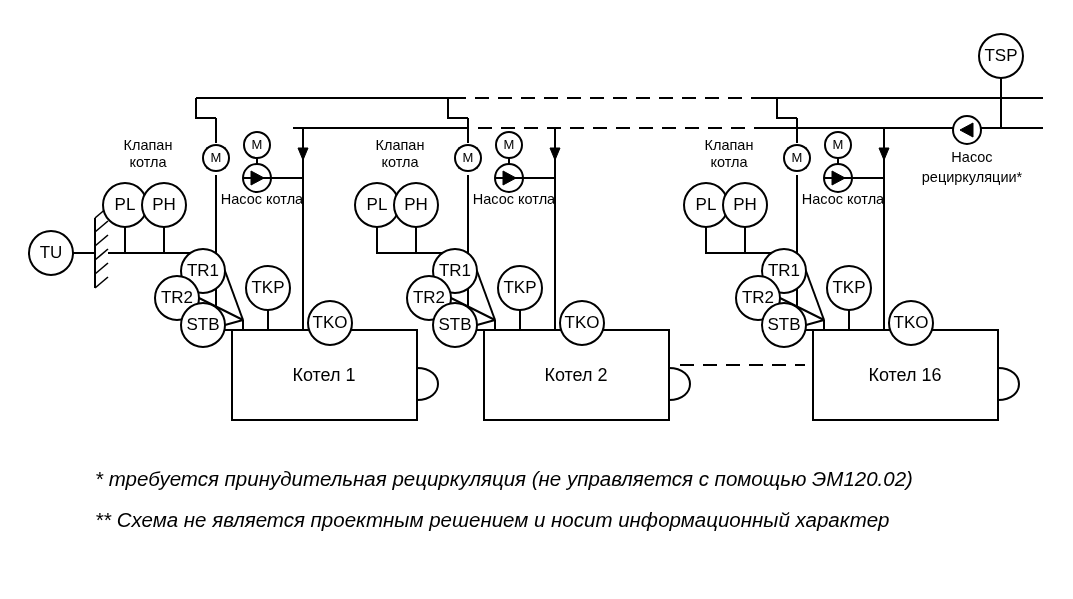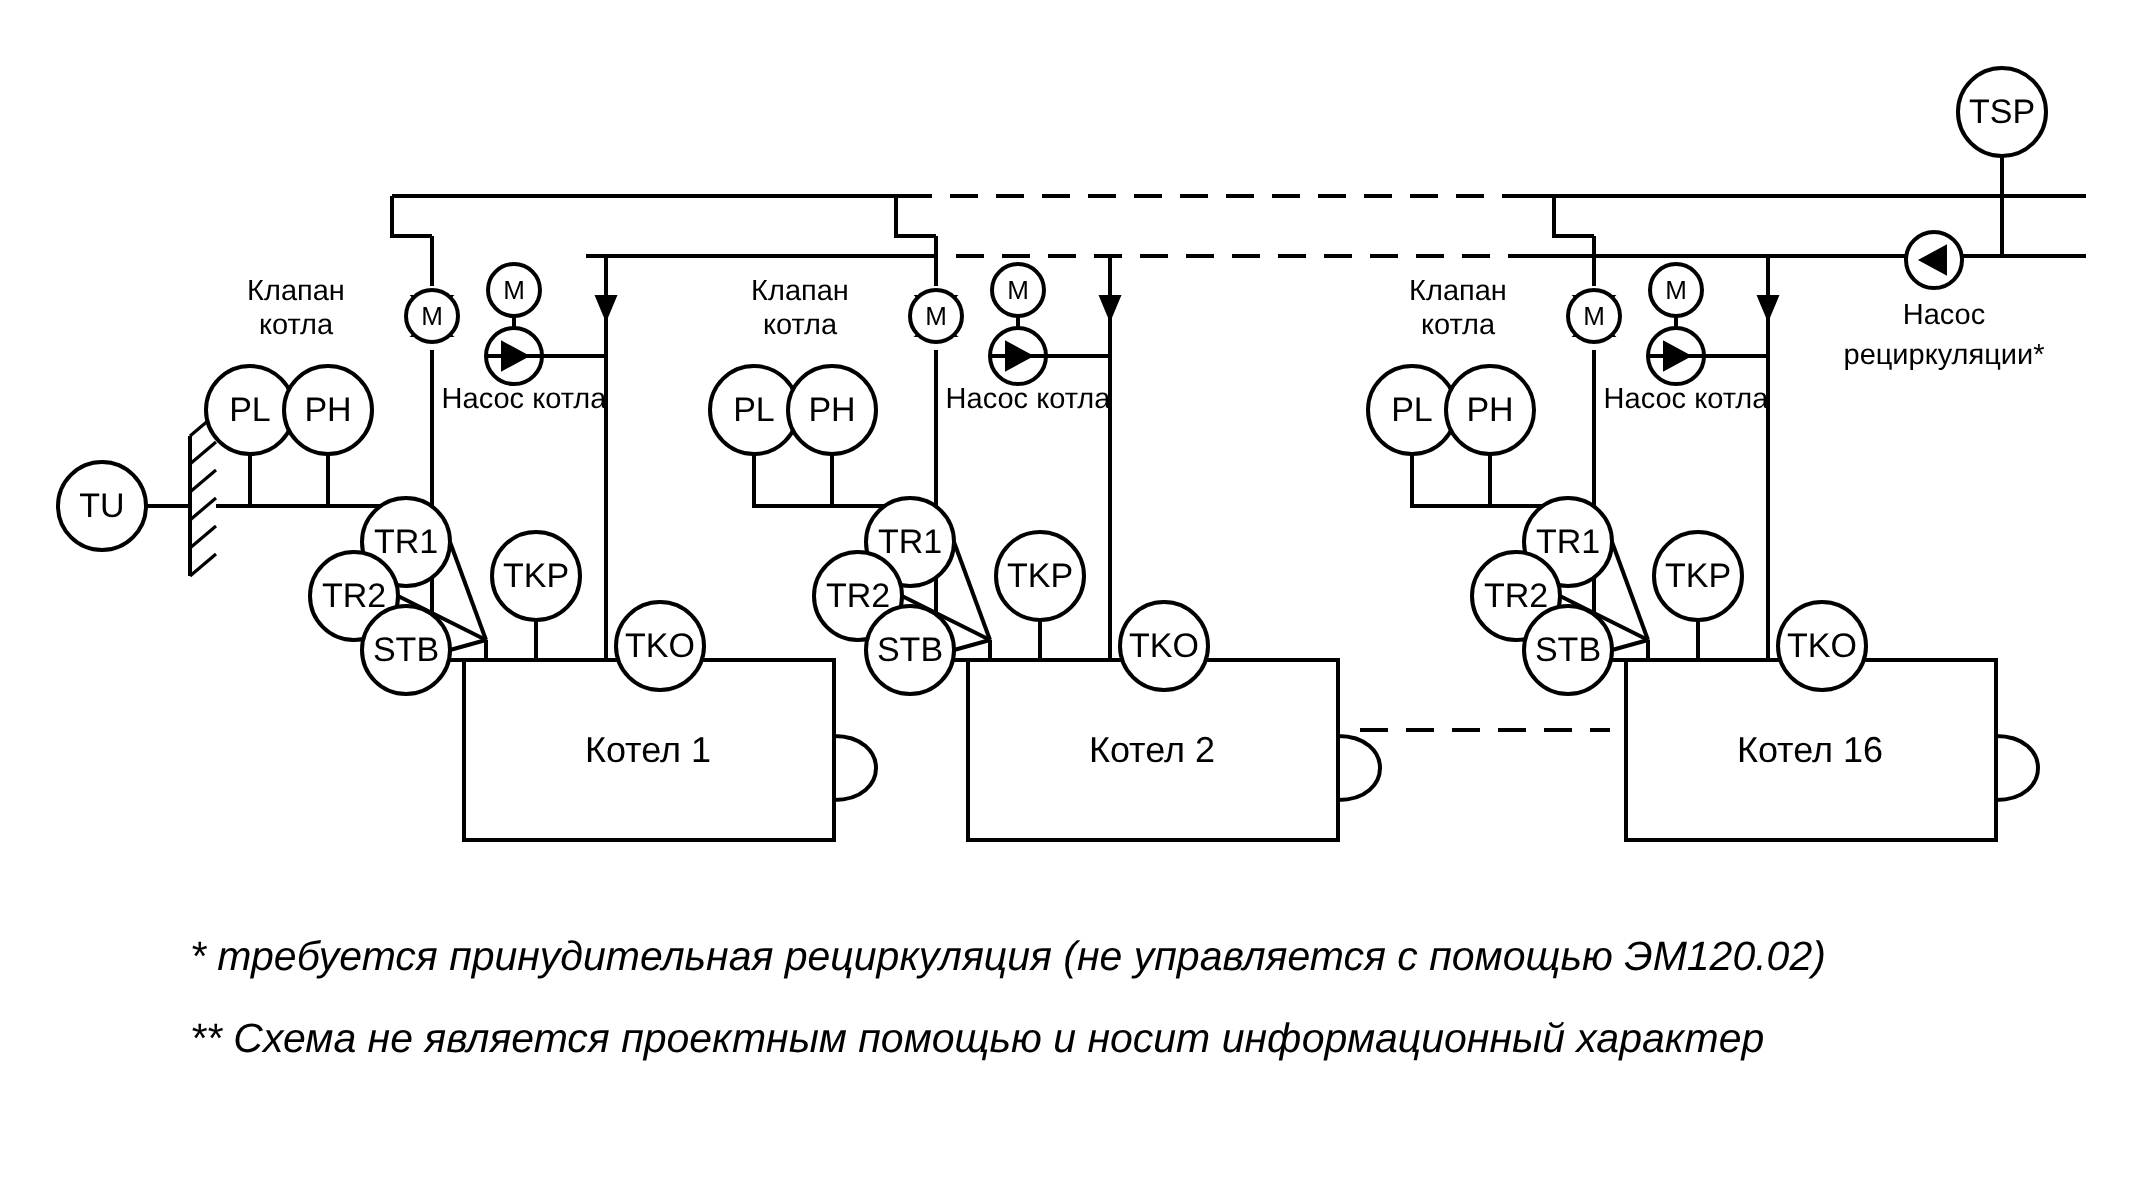--- a/index.html
+++ b/index.html
@@ -300,15 +300,15 @@
     <g>
       <circle class="circ" cx="967" cy="130" r="14"></circle>
       <polygon class="fill-blk" points="973,123 973,137 960,130"></polygon>
       <text class="t-label" x="972" y="162">Насос</text>
       <text class="t-label" x="972" y="182">рециркуляции*</text>
     </g>
 
   </svg>
 
   <div class="note" id="note1">* требуется принудительная рециркуляция (не управляется с помощью ЭМ120.02)</div>
-  <div class="note" id="note2">** Схема не является проектным помощью и носит информационный характер</div>
+  <div class="note" id="note2">** Схема не является проектным решением и носит информационный характер</div>
 
 </div>
 
 </body></html>

